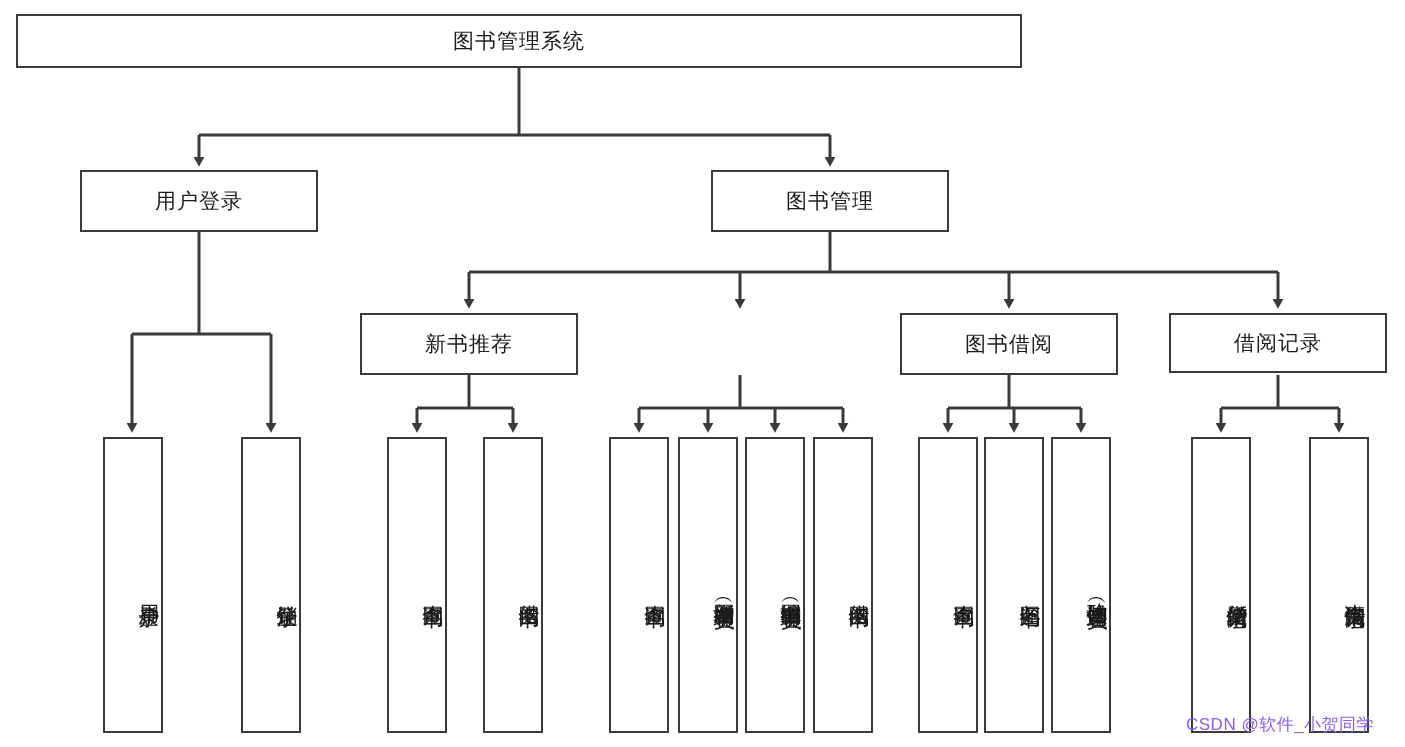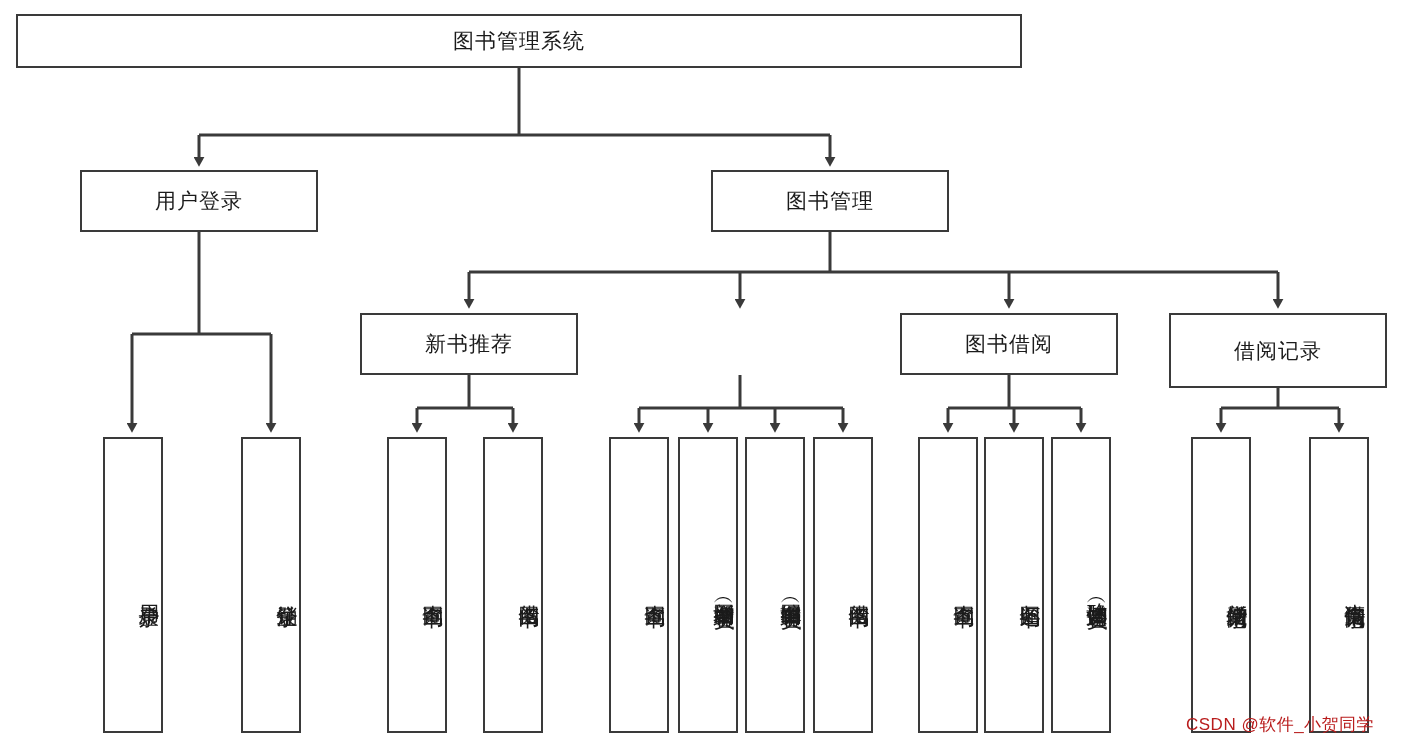--- a/index.html
+++ b/index.html
@@ -53,21 +53,21 @@
   }
   .node-v > span {
     writing-mode: vertical-rl;
     text-orientation: upright;
   }
   .watermark {
     position: absolute;
     left: 1186px;
     top: 713px;
     font-size: 17px;
-    color: #b91c1c;
+    color: #8b5cf6;
     white-space: nowrap;
     letter-spacing: 0.5px;
   }
 </style>
 </head>
 <body>
 
 <div id="stage">
 
   <svg class="edges" viewBox="0 0 1405 747">
@@ -130,21 +130,21 @@
   <div class="node node-h" style="left:711px; top:170px; width:238px; height:62px;">
     <span>图书管理</span>
   </div>
 
   <div class="node node-h" style="left:360px; top:313px; width:218px; height:62px;">
     <span>新书推荐</span>
   </div>
   <div class="node node-h" style="left:900px; top:313px; width:218px; height:62px;">
     <span>图书借阅</span>
   </div>
-  <div class="node node-h" style="left:1169px; top:313px; width:218px; height:75px;">
+  <div class="node node-h" style="left:1169px; top:313px; width:218px; height:60px;">
     <span>借阅记录</span>
   </div>
 
   <div class="node node-v" style="left:103px; top:437px; width:60px; height:296px;">
     <span>用户登录</span>
   </div>
   <div class="node node-v" style="left:241px; top:437px; width:60px; height:296px;">
     <span>注销登录</span>
   </div>
 

